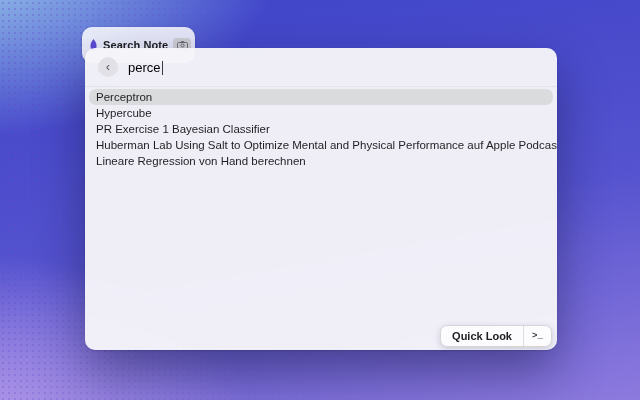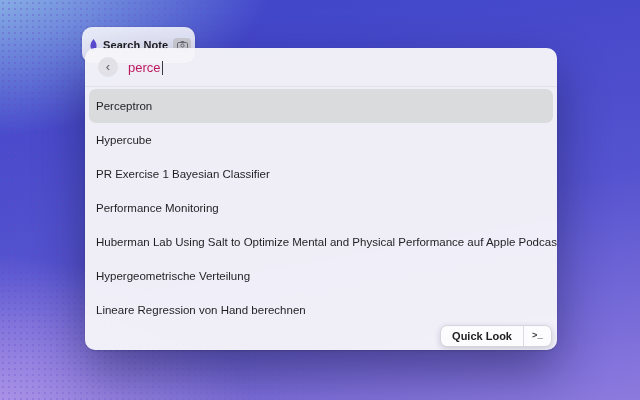--- a/index.html
+++ b/index.html
@@ -58,38 +58,38 @@
     display: flex; align-items: center;
     padding: 0 13px; gap: 10px;
   }
   .back-btn {
     width: 20px; height: 20px; border-radius: 50%;
     background: #e2e1e7; color: #5a5a60;
     display: flex; align-items: center; justify-content: center;
     font-size: 13px; line-height: 1; padding-bottom: 2px;
     cursor: default; border: none;
   }
-  .query { font-size: 13px; color: #be185d; }
+  .query { font-size: 13px; color: #000000; }
   .caret {
     display: inline-block; width: 1.5px; height: 14px;
     background: #3a3a3c; margin-left: 1px; vertical-align: text-bottom;
     animation: blink 1s steps(1) infinite;
   }
   @keyframes blink { 50% { opacity: 0; } }
 
   .divider { height: 1px; flex: 0 0 1px; background: #e3e2e9; }
 
   
   .results {
     flex: 1 1 auto;
     padding: 2px 4px 0 4px;
     overflow: hidden;
   }
   .row {
-    height: 34px;
+    height: 16px;
     display: flex; align-items: center;
     padding: 0 7px;
     border-radius: 7px;
     font-size: 11.5px; color: #1f1f22;
     white-space: nowrap;
   }
   .row.selected { background: var(--selection-grey, #d9dbdd); }
 
   
   .action-bar {
@@ -146,23 +146,21 @@
     <button class="back-btn">‹</button>
     <span class="query"><span>perce</span><span class="caret"></span></span>
   </div>
 
   <div class="divider"></div>
 
   <div class="results" id="results">
       <div class="row selected">Perceptron</div>
       <div class="row">Hypercube</div>
       <div class="row">PR Exercise 1 Bayesian Classifier</div>
-      <div class="row">Performance Monitoring</div>
       <div class="row">Huberman Lab Using Salt to Optimize Mental and Physical Performance auf Apple Podcasts</div>
-      <div class="row">Hypergeometrische Verteilung</div>
       <div class="row">Lineare Regression von Hand berechnen</div>
     </div>
 
   <div class="action-bar">
     <button class="action-main">Quick Look</button>
     <div class="action-sep"></div>
     <button class="action-term">&gt;_</button>
   </div>
 
 </div>

